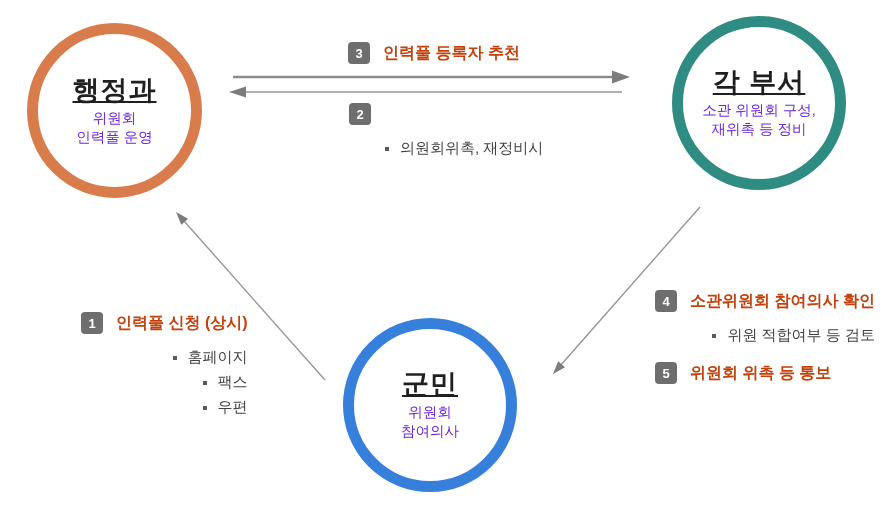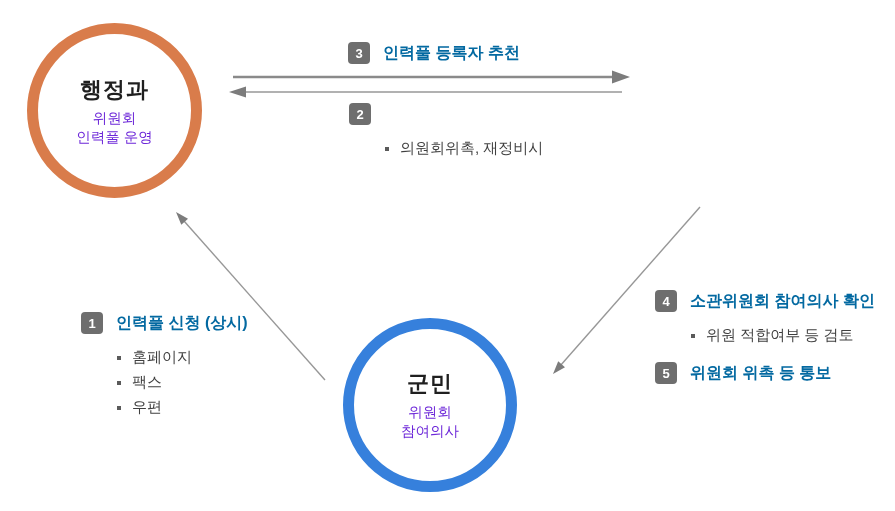--- a/index.html
+++ b/index.html
@@ -29,25 +29,26 @@
     display: flex;
     flex-direction: column;
     align-items: center;
     justify-content: center;
     text-align: center;
   }
   .node-admin       { left: 27px;  top: 23px;  width: 175px; height: 175px; border: 11px solid #D97C4B; }
   .node-departments { left: 672px; top: 16px;  width: 174px; height: 174px; border: 11px solid #2F8C82; }
   .node-citizens    { left: 343px; top: 318px; width: 174px; height: 174px; border: 11px solid #3680DC; }
   .node-title {
-    font-size: 22px;
+    font-size: 27px;
     font-weight: bold;
     color: #1f1f1f;
     letter-spacing: 1px;
     line-height: 30px;
+    text-decoration: underline;
   }
   .node-sub {
     margin-top: 4px;
     font-size: 14.5px;
     font-weight: 500;
     color: #6d28d9;
     line-height: 19px;
   }
   .step { position: absolute; }
   #step1 { left: 81px;  top: 312px; }
@@ -69,33 +70,34 @@
     font-size: 13px;
     font-weight: bold;
     display: flex;
     align-items: center;
     justify-content: center;
     flex: none;
   }
   .step-label {
     font-size: 16px;
     font-weight: 600;
-    color: #0369a1;
+    color: #c2410c;
     white-space: nowrap;
   }
   .step-items { margin: 11px 0 0 36px; }
   .step-item {
     display: flex;
     align-items: center;
     gap: 11px;
     height: 25px;
     font-size: 15px;
     font-weight: 500;
     color: #3f3f3f;
     white-space: nowrap;
+    justify-content: flex-end;
   }
   .bullet {
     width: 4px;
     height: 4px;
     background: #5a5a5a;
     flex: none;
   }
 </style>
 </head>
 <body>
@@ -117,20 +119,27 @@
   </svg>
 
   <div class="node node-admin">
     <div class="node-title">행정과</div>
     <div class="node-sub">
       <div>위원회</div>
       <div>인력풀 운영</div>
     </div>
   </div>
 
+  <div class="node node-departments">
+    <div class="node-title">각 부서</div>
+    <div class="node-sub">
+      <div>소관 위원회 구성,</div>
+      <div>재위촉 등 정비</div>
+    </div>
+  </div>
 
   <div class="node node-citizens">
     <div class="node-title">군민</div>
     <div class="node-sub">
       <div>위원회</div>
       <div>참여의사</div>
     </div>
   </div>
 
   <div class="step" id="step3">

